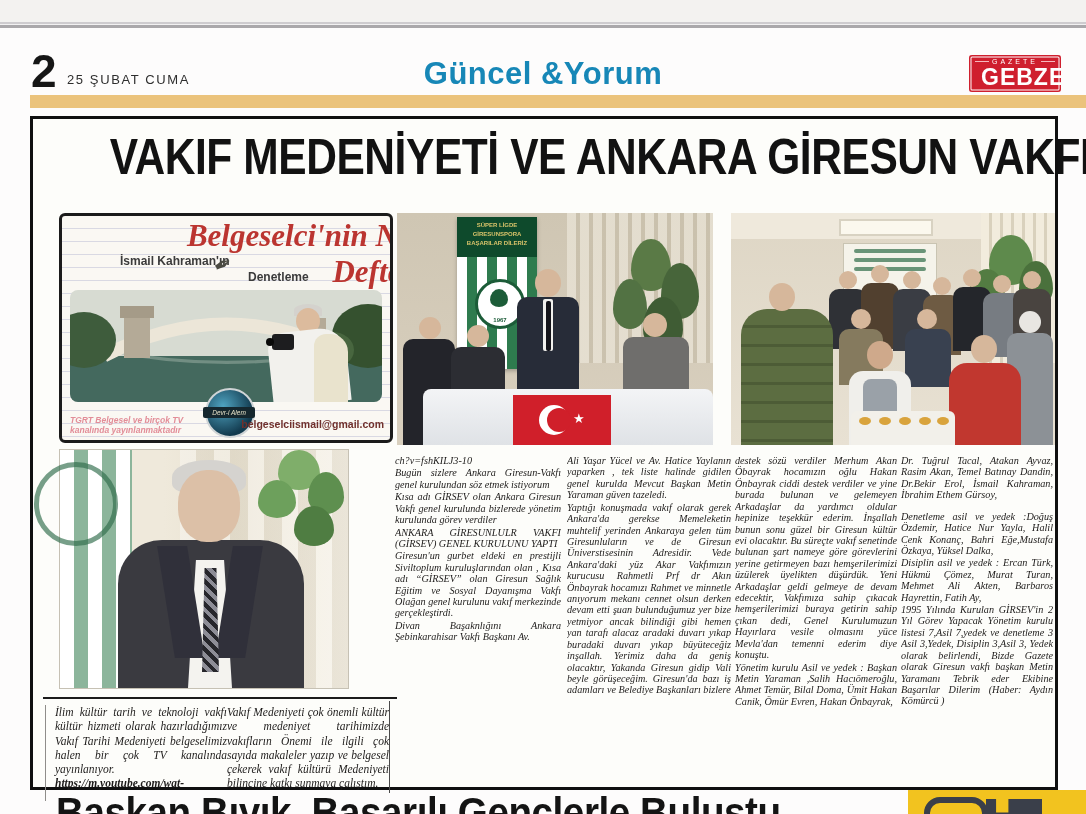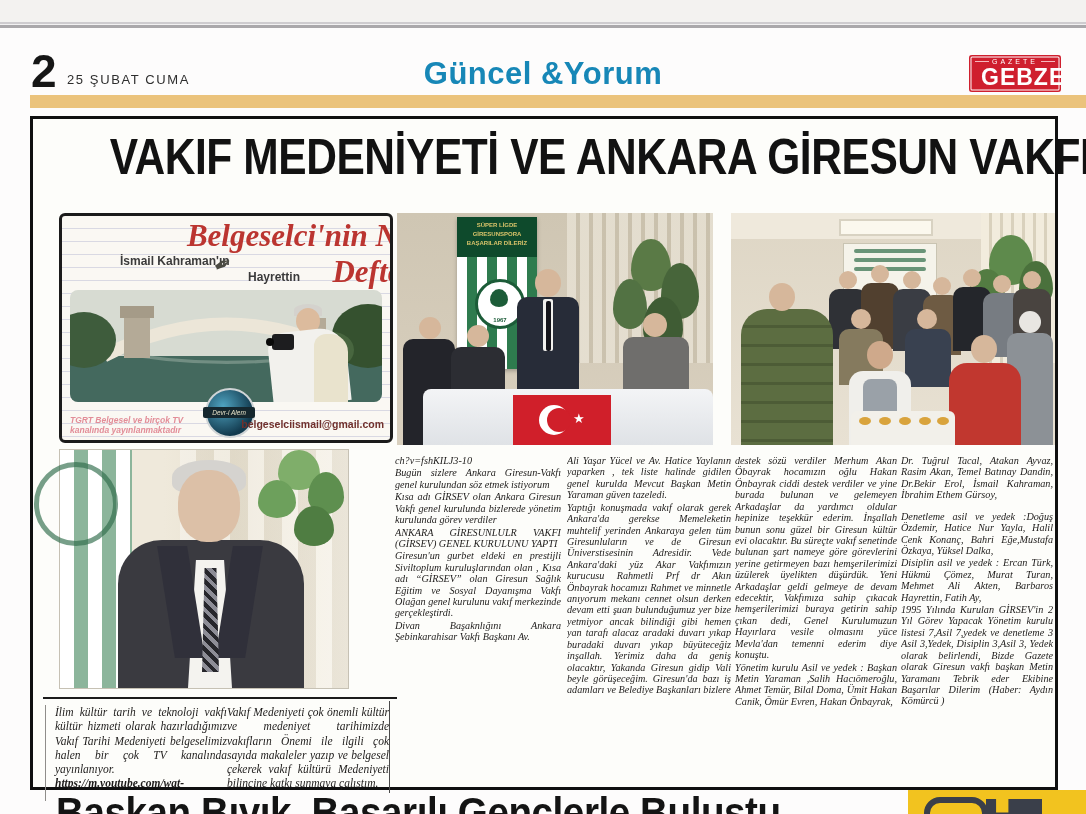--- a/index.html
+++ b/index.html
@@ -145,21 +145,21 @@
   <div class="accent-bar"></div>
 
   <div class="article">
     <div class="headline">VAKIF MEDENİYETİ VE ANKARA GİRESUN VAKFI</div>
 
     <div class="photo photo1">
       <div class="p1-lines"></div>
       <div class="p1-title">Belgeselci'nin Not Defteri</div>
       <div class="p1-byline1">İsmail Kahraman'ın</div>
       <span class="p1-pen">✒</span>
-      <div class="p1-byline2">Hayrettin</div>
+      <div class="p1-byline2">Denetleme</div>
       <div class="p1-scene">
         <svg width="312" height="112" viewBox="0 0 312 112">
           <rect width="312" height="112" fill="#d7dbd2"></rect>
           <rect y="66" width="312" height="46" fill="#44695e"></rect>
           <path d="M34,66 Q156,2 280,66" stroke="#9fb3a8" stroke-width="8" fill="none" opacity="0.5" transform="translate(0,22) scale(1,-0.4) translate(0,-160)"></path>
           <path d="M34,66 Q156,2 280,66" stroke="#ece6d8" stroke-width="13" fill="none"></path>
           <rect x="54" y="24" width="26" height="44" fill="#b4aa97"></rect>
           <rect x="50" y="16" width="34" height="12" fill="#a59b88"></rect>
           <rect x="230" y="28" width="26" height="42" fill="#b4aa97"></rect>
           <ellipse cx="14" cy="50" rx="32" ry="28" fill="#3e5c3c"></ellipse>

